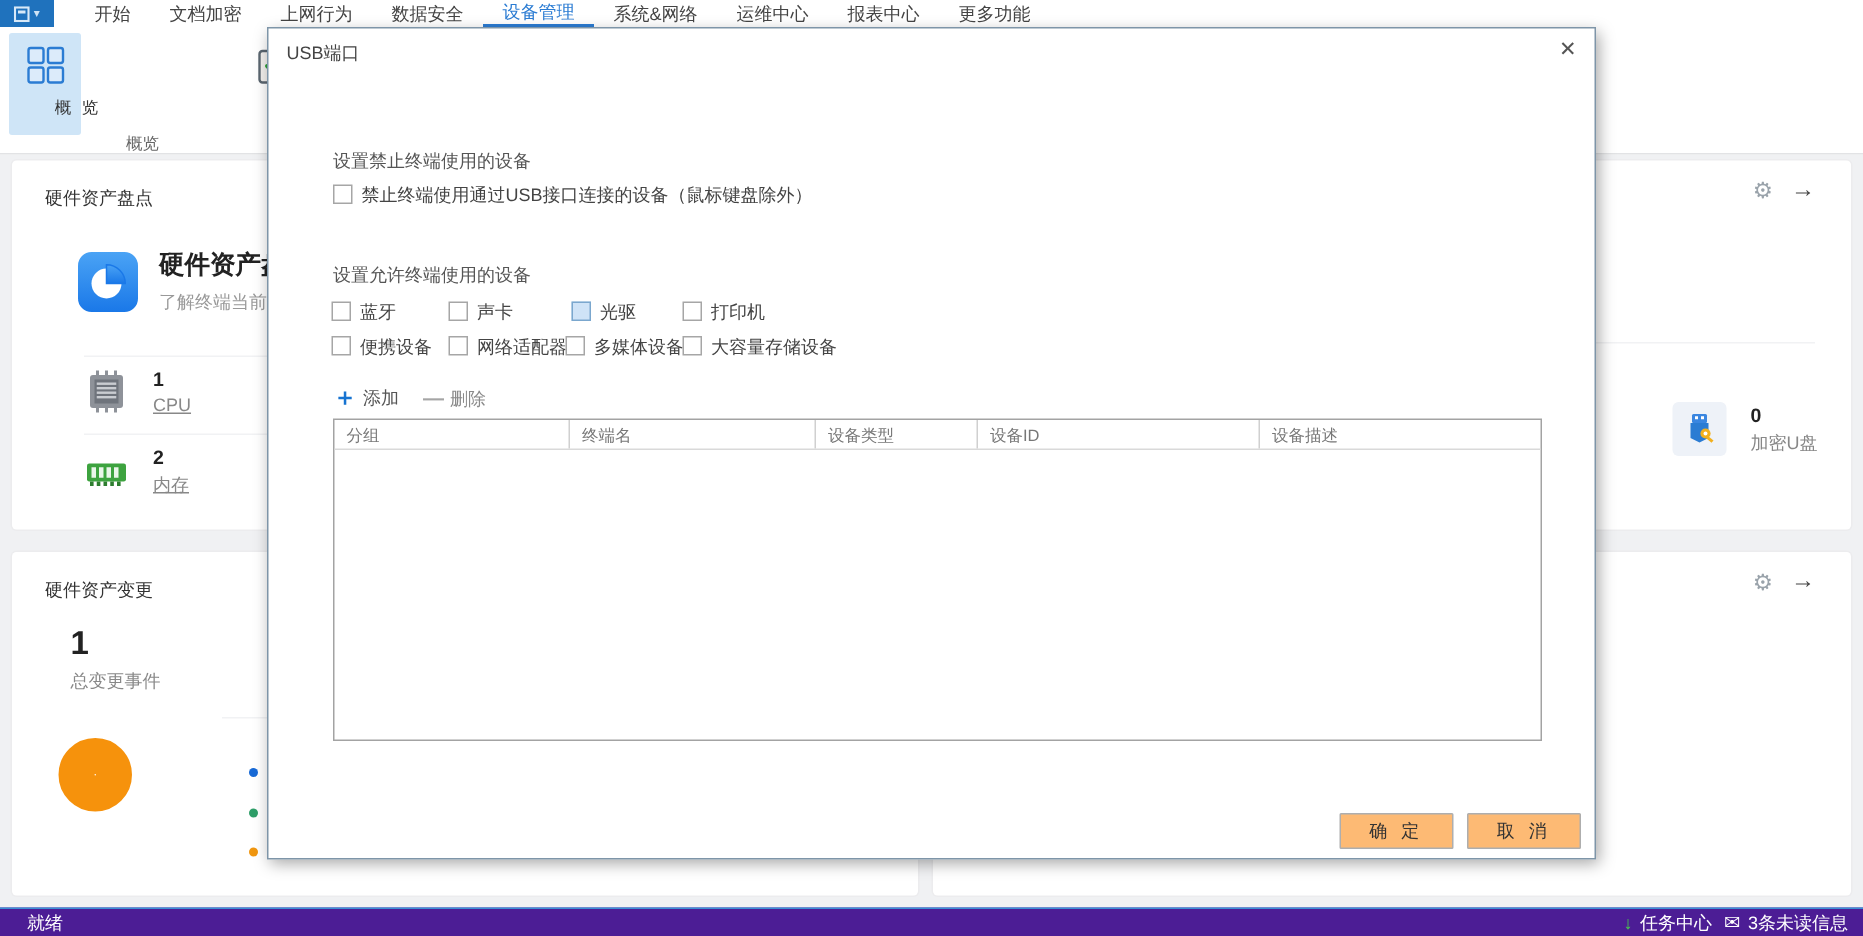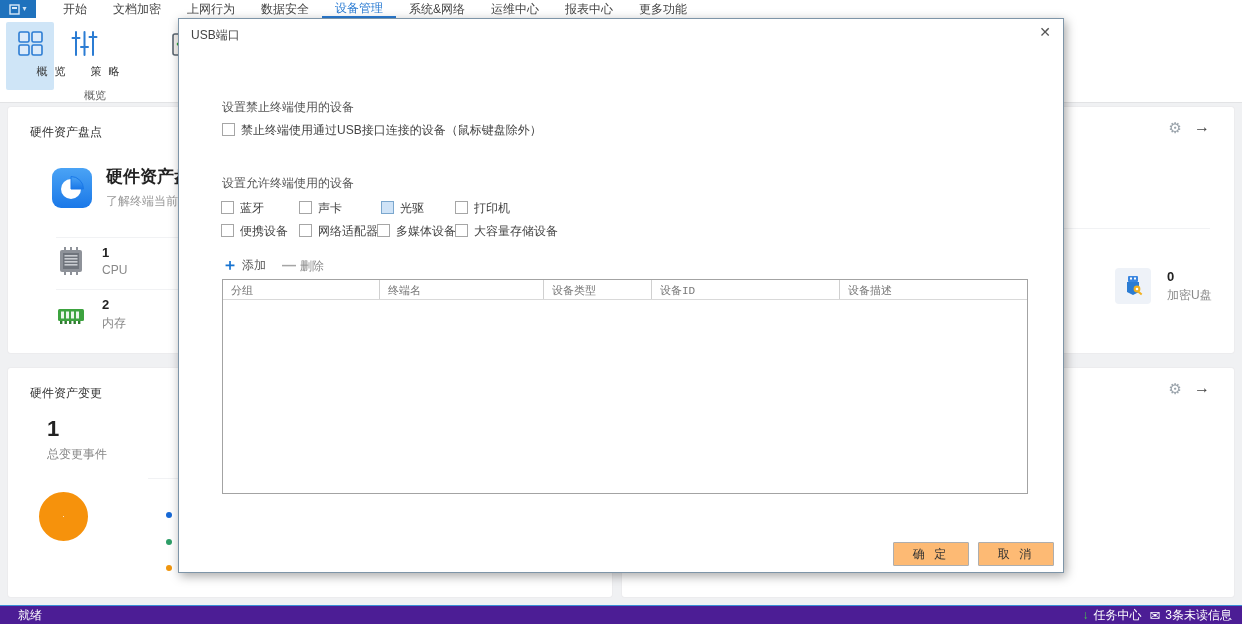--- a/index.html
+++ b/index.html
@@ -32,21 +32,21 @@
   .card-tools { position:absolute; right:24px; top:12px; display:flex; align-items:center; gap:12px; }
   .gear-ic { font-size:15px; color:#9aa3ab; cursor:pointer; line-height:1; }
   .arrow-ic { font-size:16px; color:#444; cursor:pointer; line-height:1; }
 
   
   #inv-hero { position:absolute; left:44px; top:58px; display:flex; gap:14px; align-items:center; }
   #inv-hero .hero-title { font-size:17px; font-weight:bold; color:#222; }
   #inv-hero .hero-sub { font-size:12px; color:#999; margin-top:5px; }
   .stat-row { position:absolute; left:48px; display:flex; align-items:center; gap:16px; }
   .stat-texts .stat-val { font-size:13px; font-weight:bold; color:#222; }
-  .stat-texts .stat-lab { font-size:12px; color:#888; margin-top:3px; }
+  .stat-texts .stat-lab { font-size:12px; color:#888; margin-top:3px;text-decoration:underline; }
   .hline { position:absolute; background:#f1f2f4; height:1px; }
 
   
   #chg-value { position:absolute; left:39px; top:48px; font-size:22px; font-weight:bold; color:#222; }
   #chg-label { position:absolute; left:39px; top:78px; font-size:12px; color:#888; }
   #donut { position:absolute; left:31px; top:124px; width:49px; height:49px; border:24px solid #f6920c; border-radius:50%; }
   .legend-dot { position:absolute; left:158px; width:6px; height:6px; border-radius:50%; }
 
   
   #usb-stat { position:absolute; left:493px; top:161px; display:flex; gap:16px; align-items:center; }
@@ -61,21 +61,21 @@
   .dlg-section { position:absolute; left:43px; font-size:12px; color:#555; }
   .cb { display:inline-block; width:13px; height:13px; background:#fff; border:1px solid #a6a6a6; vertical-align:-2px; margin-right:6px; }
   .cb-item { position:absolute; font-size:12px; color:#444; cursor:pointer; white-space:nowrap; }
   .cb-item.cb-hover .cb { background:#cfe3f7; border-color:#7ba7ce; }
   #dlg-forbid { position:absolute; left:43px; top:103px; font-size:12px; color:#444; cursor:pointer; }
   #dlg-actions { position:absolute; left:43px; top:236px; display:flex; gap:16px; align-items:center; font-size:12px; }
   #act-add { cursor:pointer; color:#555; }
   #act-add .plus { color:#1673d1; font-weight:bold; font-size:16px; margin-right:4px; vertical-align:-1px; }
   #act-del { cursor:pointer; color:#8a8a8a; }
   #act-del .minus { color:#a5a5a5; font-weight:bold; font-size:14px; margin-right:4px; }
-  #dlg-table { position:absolute; left:43px; top:260px; width:806px; height:215px; border:1px solid #a3a3a3; background:#fff;font-family:Liberation Mono, monospace; }
+  #dlg-table { position:absolute; left:43px; top:260px; width:806px; height:215px; border:1px solid #a3a3a3; background:#fff; }
   #dlg-thead { display:flex; height:20px; border-bottom:1px solid #d9d9d9; }
   #dlg-thead .th { padding:3px 0 0 8px; font-size:11px; color:#777; border-right:1px solid #d0d0d0; overflow:hidden; white-space:nowrap; }
   #dlg-thead .th:last-child { border-right:none; }
   .dlg-btn { position:absolute; top:523px; width:76px; height:24px; background:#fdba74; border:1px solid #aeaeae; font-size:12px; color:#333; display:flex; align-items:center; justify-content:center; cursor:pointer; letter-spacing:3px; border-radius:1px; }
   #btn-ok { left:714px; }
   #btn-cancel { left:799px; }
 
   
   #statusbar { position:absolute; left:0; bottom:0; width:100%; height:19px; background:#4c1d95; border-top:1px solid #3a8fd6; color:#fff; display:flex; align-items:center; justify-content:space-between; padding:0 10px 0 18px; font-size:12px; }
   #status-right { display:flex; align-items:center; gap:8px; }
@@ -110,33 +110,20 @@
 
   <div id="ribbon">
     <div class="ribbon-btn selected" style="left:6px">
       <svg width="27" height="27" viewBox="0 0 27 27">
         <rect x="2" y="2" width="10" height="10" rx="1.5" fill="#dcebfa" stroke="#2b7cd3" stroke-width="1.6"></rect>
         <rect x="15" y="2" width="10" height="10" rx="1.5" fill="#dcebfa" stroke="#2b7cd3" stroke-width="1.6"></rect>
         <rect x="2" y="15" width="10" height="10" rx="1.5" fill="#dcebfa" stroke="#2b7cd3" stroke-width="1.6"></rect>
         <rect x="15" y="15" width="10" height="10" rx="1.5" fill="#dcebfa" stroke="#2b7cd3" stroke-width="1.6"></rect>
       </svg>
       <span class="rlabel">概 览</span>
-    </div>
-    <div class="ribbon-btn" style="left:60px">
-      <svg width="27" height="27" viewBox="0 0 27 27">
-        <g stroke="#2b7cd3" stroke-width="2" stroke-linecap="round">
-          <line x1="5" y1="2" x2="5" y2="25"></line>
-            <line x1="13.5" y1="2" x2="13.5" y2="25"></line>
-            <line x1="22" y1="2" x2="22" y2="25"></line>
-          <line x1="1.5" y1="8" x2="8.5" y2="8"></line>
-            <line x1="10" y1="17" x2="17" y2="17"></line>
-            <line x1="18.5" y1="7" x2="25.5" y2="7"></line>
-        </g>
-      </svg>
-      <span class="rlabel">策 略</span>
     </div>
     <div class="ribbon-btn" style="left:158px">
       <svg width="27" height="27" viewBox="0 0 27 27">
         <rect x="4" y="4" width="19" height="21" rx="2" fill="#f4f1ee" stroke="#5b6670" stroke-width="1.6"></rect>
         <rect x="9" y="1.5" width="9" height="5" rx="1" fill="#5b6670"></rect>
         <path d="M9 14 L13 18 L20 9" fill="none" stroke="#2fa13a" stroke-width="2.6" stroke-linecap="round" stroke-linejoin="round"></path>
       </svg>
       <span class="rlabel">审批任务</span>
     </div>
     <div id="ribbon-group-label">概览</div>

